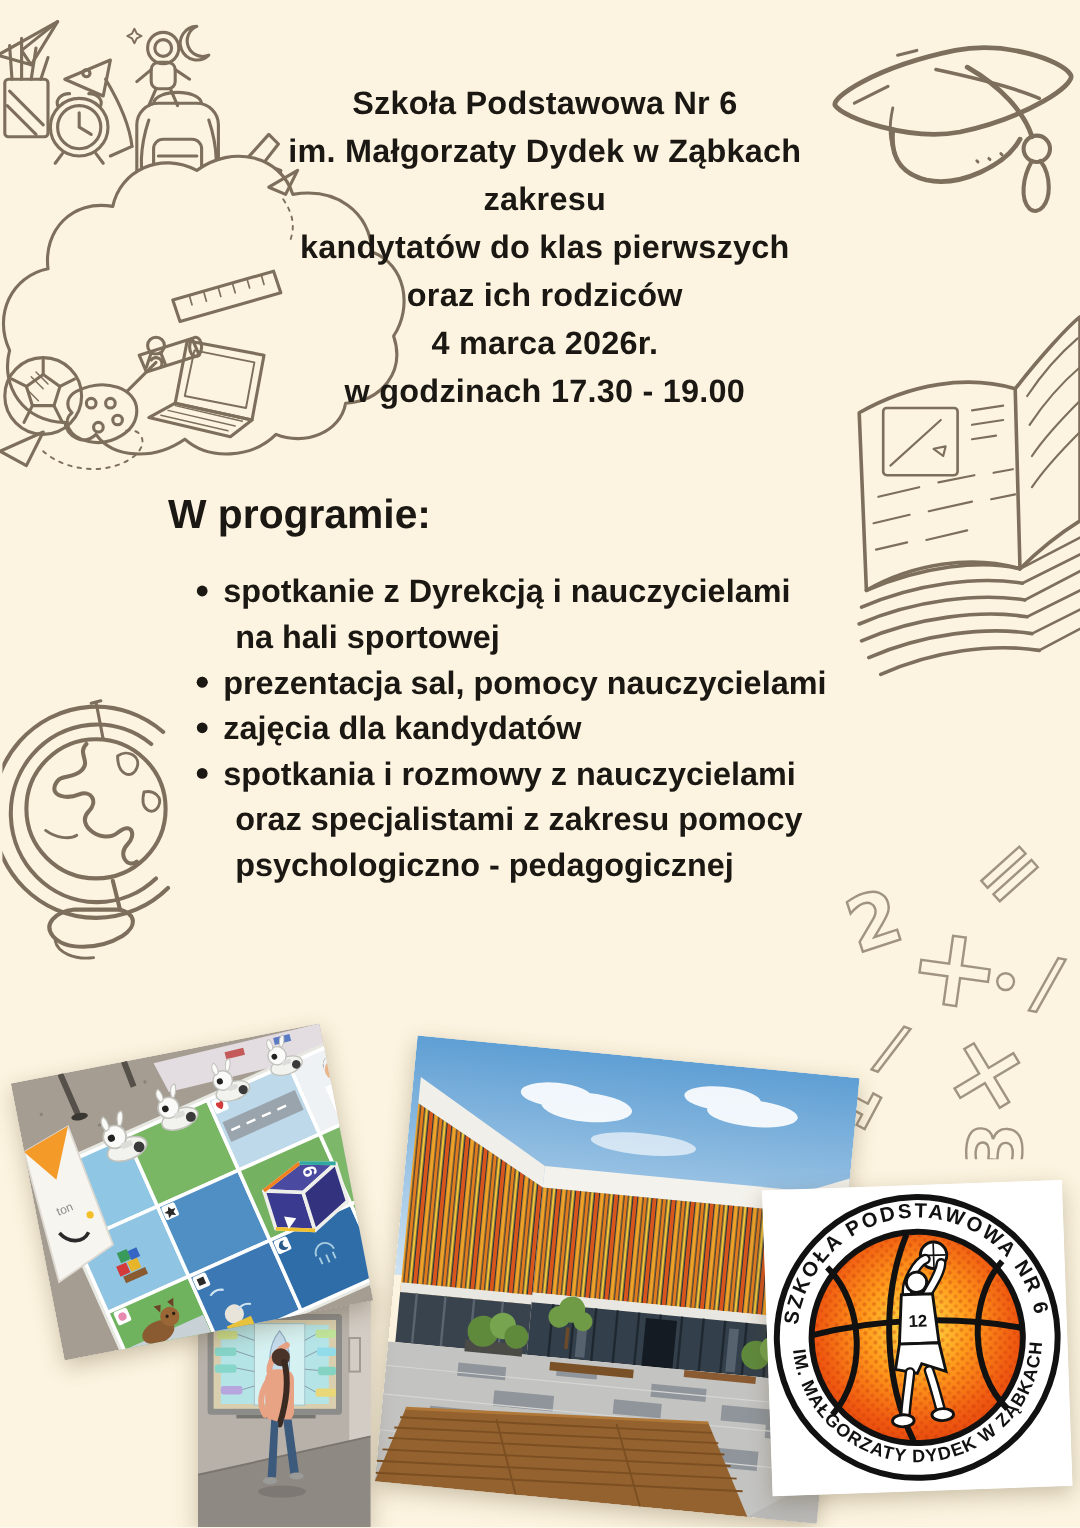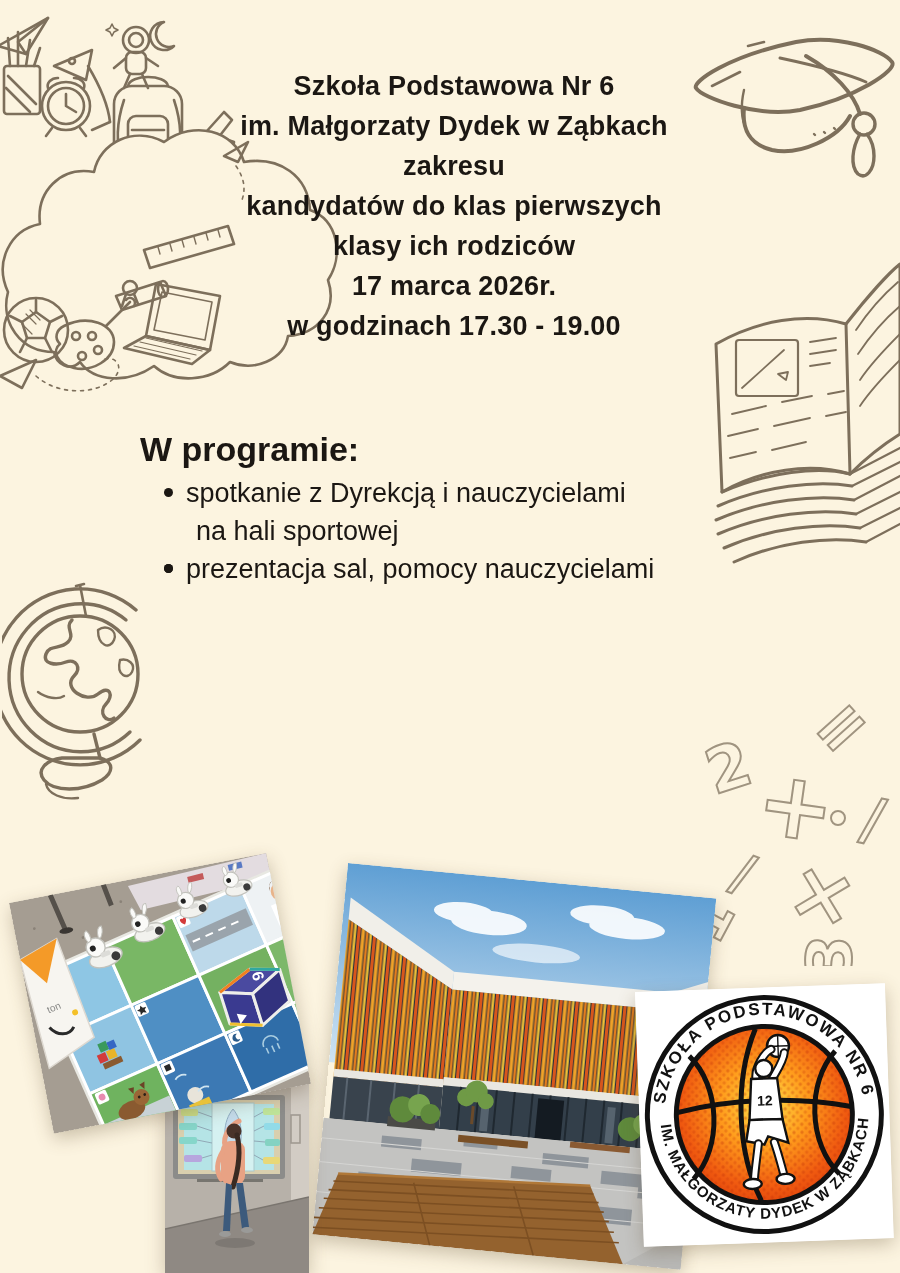--- a/index.html
+++ b/index.html
@@ -4,24 +4,24 @@
 <style>
   html,body{margin:0;padding:0;}
   #page{position:relative;width:900px;height:1273px;background:#fcf4e0;overflow:hidden;
         font-family:"Liberation Sans",sans-serif;color:#1b1713;}
   .doodle{position:absolute;}
   .doodle svg{display:block;}
   
   #invite-header{position:absolute;top:66px;left:8px;width:892px;text-align:center;
      font-weight:700;font-size:27px;line-height:40px;letter-spacing:.2px;}
   
-  #program-heading{position:absolute;top:430px;left:140px;font-weight:700;font-size:34px;}
+  #program-heading{position:absolute;top:410px;left:140px;font-weight:700;font-size:34px;}
   #program-list{position:absolute;top:474px;left:162px;width:640px;list-style:none;margin:0;padding:0;
      font-size:27px;line-height:38px;}
-  #program-list li{position:relative;padding-left:24px;}
+  #program-list li{position:relative;padding-left:24px;font-weight:bold;}
   #program-list li::before{content:"";position:absolute;left:2px;top:14px;width:9px;height:9px;
      border-radius:50%;background:#1b1713;}
   #program-list .cont{display:block;padding-left:10px;}
   
   .photo{position:absolute;overflow:hidden;box-shadow:0 6px 18px rgba(90,70,40,.30);}
   #photo-robots{left:9px;top:903px;width:262px;height:235px;transform:rotate(-11deg);transform-origin:top left;z-index:3;}
   #photo-whiteboard{left:165px;top:1079px;width:144px;height:194px;z-index:2;}
   #photo-building{left:348px;top:863px;width:370px;height:373px;transform:rotate(5.5deg);transform-origin:top left;z-index:1;}
   #school-logo{left:635px;top:992px;width:250px;height:255px;transform:rotate(-2deg);transform-origin:top left;
      background:#ffffff;z-index:4;}
@@ -189,36 +189,44 @@
       <text x="2" y="296" font-size="58" transform="rotate(-62 24 276)">1</text>
       <text x="104" y="280" font-size="80" transform="rotate(14 140 250)">×</text>
       <text x="108" y="330" font-size="62" transform="rotate(-86 140 304)">3</text>
     </svg>
   </div>
 
   <div id="invite-header">
     <div>Szkoła Podstawowa Nr 6</div>
     <div>im. Małgorzaty Dydek w Ząbkach</div>
     <div>zakresu</div>
-    <div>kandydatów do klas pierwszych</div>
-    <div>klasy ich rodziców</div>
-    <div>17 marca 2026r.</div>
+    <div>kandytatów do klas pierwszych</div>
+    <div>oraz ich rodziców</div>
+    <div>4 marca 2026r.</div>
     <div>w godzinach 17.30 - 19.00</div>
   </div>
 
   <div id="program-heading">W programie:</div>
   <ul id="program-list">
     <li>
       <span>spotkanie z Dyrekcją i nauczycielami</span>
       <span class="cont">na hali sportowej</span>
     </li>
     <li>
     </li>
     <li>
       <span>prezentacja sal, pomocy nauczycielami</span>
+    </li>
+    <li>
+      <span>zajęcia dla kandydatów</span>
+    </li>
+    <li>
+      <span>spotkania i rozmowy z nauczycielami</span>
+      <span class="cont">oraz specjalistami z zakresu pomocy</span>
+      <span class="cont">psychologiczno - pedagogicznej</span>
     </li>
   </ul>
 
   <div id="photo-building" class="photo">
     <svg viewBox="0 0 370 373">
       <defs>
         <linearGradient id="sky" x1="0" y1="0" x2="0" y2="1">
           <stop offset="0" stop-color="#5f9fd4"></stop>
             <stop offset="1" stop-color="#cfe3f2"></stop>
         </linearGradient>

